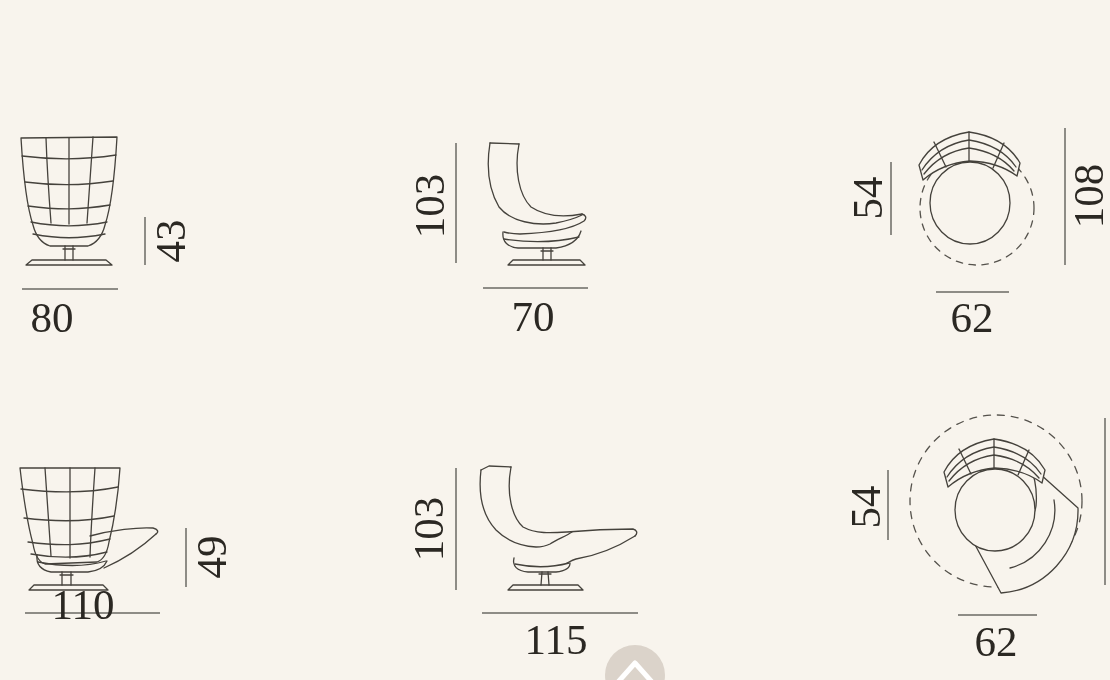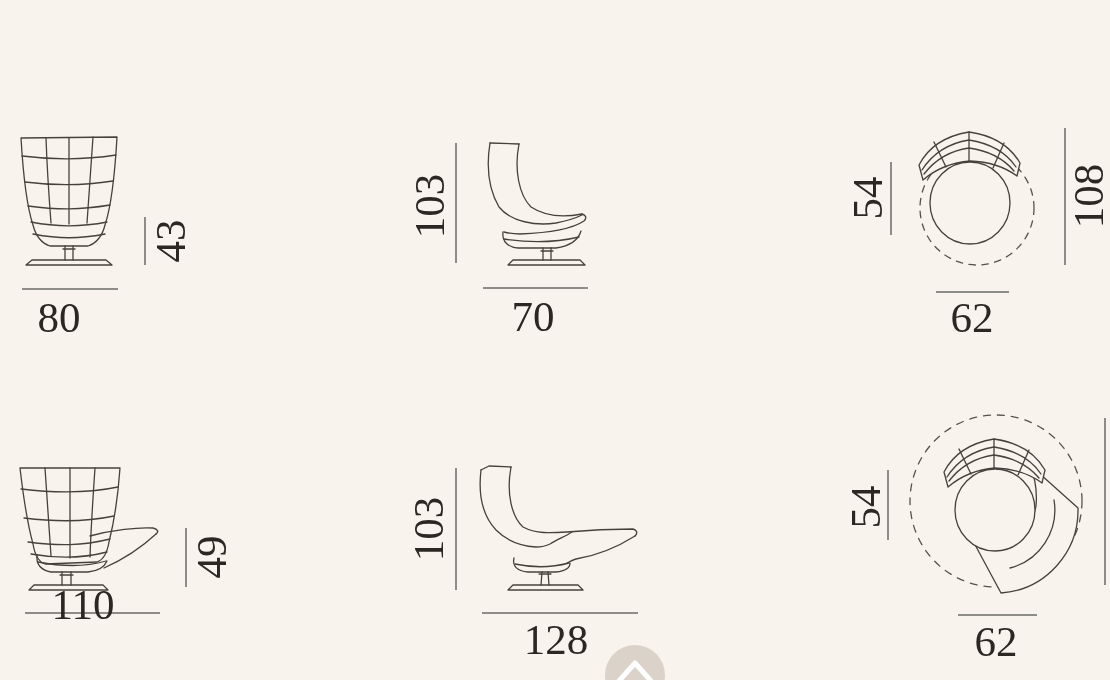--- a/index.html
+++ b/index.html
@@ -46,21 +46,21 @@
         <path d="M 19 102 C 45 107, 65 107, 91 102"></path>
       </g>
       <g>
         <path d="M 51 114 L 51 128 M 59 114 L 59 128 M 49 117 L 61 117"></path>
         <path d="M 18 128 L 92 128 L 98 133 L 12 133 Z"></path>
       </g>
     </svg>
   </div>
   <div class="dim-line-h" style="left:22px;top:288px;width:96px"></div>
   <div class="dim-line-v" style="left:144px;top:217px;height:48px"></div>
-  <div class="dim-label" style="left:59px;top:317px">80</div>
+  <div class="dim-label" style="left:52px;top:317px">80</div>
   <div class="dim-label rot" style="left:170px;top:241px">43</div>
 
   <div class="drawing" style="left:478px;top:138px;width:116px;height:132px">
     <svg width="116" height="132" viewBox="0 0 116 132" fill="none" stroke="#45423c" stroke-width="1.3" stroke-linecap="round" stroke-linejoin="round">
       <g>
         <path d="M 12 5 L 41 6"></path>
         <path d="M 12 5 C 8 30, 11 52, 21 69 C 33 84, 58 88, 78 85 C 88 83, 98 80, 104 77"></path>
         <path d="M 41 6 C 36 32, 41 57, 53 69 C 68 79, 88 79, 104 76"></path>
         <path d="M 104 76 C 108 77, 109 80, 106 83 C 94 91, 68 95, 42 96 C 36 96, 30 95, 26 94"></path>
       </g>
@@ -146,21 +146,21 @@
         <path d="M 39 104 C 58 108, 78 107, 93 103"></path>
       </g>
       <g>
         <path d="M 66 112 L 65 125 M 72 112 L 73 125 M 63 114 L 75 114"></path>
         <path d="M 37 125 L 102 125 L 107 130 L 32 130 Z"></path>
       </g>
     </svg>
   </div>
   <div class="dim-line-h" style="left:482px;top:612px;width:156px"></div>
   <div class="dim-line-v" style="left:455px;top:468px;height:122px"></div>
-  <div class="dim-label" style="left:556px;top:639px">128</div>
+  <div class="dim-label" style="left:556px;top:639px">115</div>
   <div class="dim-label rot" style="left:428px;top:529px">103</div>
 
   <div class="drawing" style="left:900px;top:408px;width:200px;height:192px">
     <svg width="200" height="192" viewBox="0 0 200 192" fill="none" stroke="#45423c" stroke-width="1.3" stroke-linecap="round" stroke-linejoin="round">
       <circle cx="96" cy="93" r="86" stroke="#55524c" stroke-dasharray="7 7"></circle>
       <g>
         <path fill="#f8f4ed" d="M 130 57 L 178 100 A 83 83 0 0 1 101 185 L 73 133 Q 92 143, 112 133 Q 132 120, 136 98 Q 138 77, 130 57 Z"></path>
         <path d="M 154 92 A 60 60 0 0 1 110 160"></path>
       </g>
       <ellipse cx="95" cy="102" rx="40" ry="41" fill="#f8f4ed"></ellipse>

